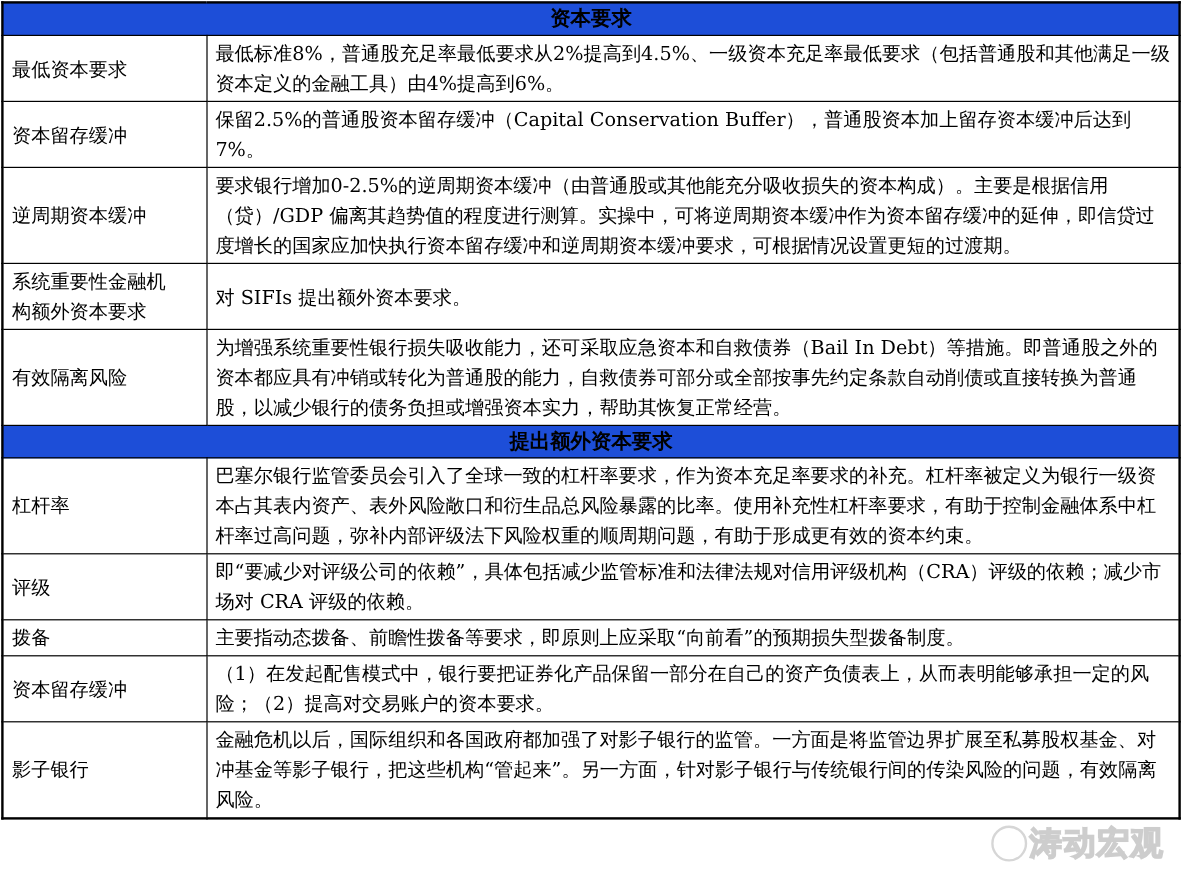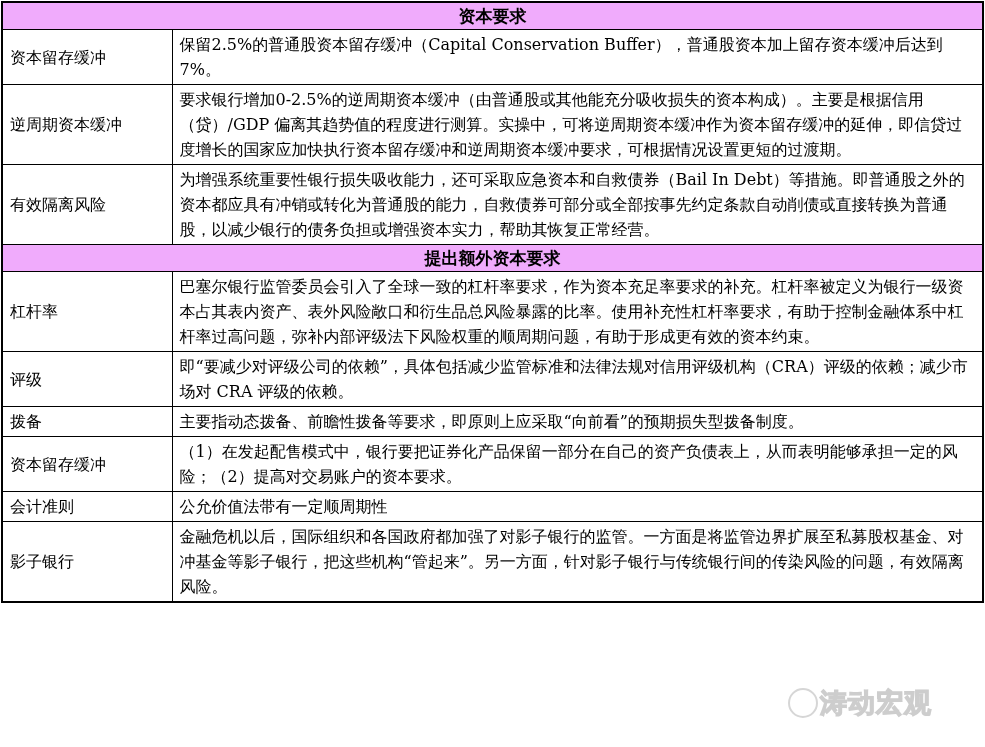--- a/index.html
+++ b/index.html
@@ -29,32 +29,32 @@
     line-height: 25px;
     padding: 2px 7px;
     vertical-align: middle;
     word-break: break-all;
   }
   td.label-cell {
     padding-right: 26px;
     vertical-align: middle;
   }
   tr.section-row td {
-    background: #f0abfc;
+    background: #1d4ed8;
     text-align: center;
     font-weight: bold;
     font-size: 17px;
     line-height: 22px;
     padding: 2px;
     word-break: keep-all;
   }
   
   .watermark {
     position: absolute;
-    left: 788px;
+    left: 826px;
     top: 684px;
     display: flex;
     align-items: center;
     gap: 2px;
     pointer-events: none;
     opacity: 0.75;
   }
   .wm-circle {
     width: 30px;
     height: 30px;
@@ -84,26 +84,34 @@
         <col class="c-label">
         <col>
       </colgroup>
     <tbody>
 
       <tr class="section-row">
         <td colspan="2">资本要求</td>
       </tr>
 
       <tr>
+        <td class="label-cell">最低资本要求</td>
+        <td class="content-cell">最低标准8%，普通股充足率最低要求从2%提高到4.5%、一级资本充足率最低要求（包括普通股和其他满足一级资本定义的金融工具）由4%提高到6%。</td>
+      </tr>
+      <tr>
         <td class="label-cell">资本留存缓冲</td>
         <td class="content-cell">保留2.5%的普通股资本留存缓冲（Capital Conservation Buffer），普通股资本加上留存资本缓冲后达到7%。</td>
       </tr>
       <tr>
         <td class="label-cell">逆周期资本缓冲</td>
         <td class="content-cell">要求银行增加0-2.5%的逆周期资本缓冲（由普通股或其他能充分吸收损失的资本构成）。主要是根据信用（贷）/GDP 偏离其趋势值的程度进行测算。实操中，可将逆周期资本缓冲作为资本留存缓冲的延伸，即信贷过度增长的国家应加快执行资本留存缓冲和逆周期资本缓冲要求，可根据情况设置更短的过渡期。</td>
+      </tr>
+      <tr>
+        <td class="label-cell">系统重要性金融机构额外资本要求</td>
+        <td class="content-cell">对 SIFIs 提出额外资本要求。</td>
       </tr>
       <tr>
         <td class="label-cell">有效隔离风险</td>
         <td class="content-cell">为增强系统重要性银行损失吸收能力，还可采取应急资本和自救债券（Bail In Debt）等措施。即普通股之外的资本都应具有冲销或转化为普通股的能力，自救债券可部分或全部按事先约定条款自动削债或直接转换为普通股，以减少银行的债务负担或增强资本实力，帮助其恢复正常经营。</td>
       </tr>
 
       <tr class="section-row">
         <td colspan="2">提出额外资本要求</td>
       </tr>
 
@@ -117,24 +125,20 @@
       </tr>
       <tr>
         <td class="label-cell">拨备</td>
         <td class="content-cell">主要指动态拨备、前瞻性拨备等要求，即原则上应采取“向前看”的预期损失型拨备制度。</td>
       </tr>
       <tr>
         <td class="label-cell">资本留存缓冲</td>
         <td class="content-cell">（1）在发起配售模式中，银行要把证券化产品保留一部分在自己的资产负债表上，从而表明能够承担一定的风险；（2）提高对交易账户的资本要求。</td>
       </tr>
       <tr>
-        <td class="label-cell">会计准则</td>
-        <td class="content-cell">公允价值法带有一定顺周期性</td>
-      </tr>
-      <tr>
         <td class="label-cell">影子银行</td>
         <td class="content-cell">金融危机以后，国际组织和各国政府都加强了对影子银行的监管。一方面是将监管边界扩展至私募股权基金、对冲基金等影子银行，把这些机构“管起来”。另一方面，针对影子银行与传统银行间的传染风险的问题，有效隔离风险。</td>
       </tr>
 
     </tbody>
   </table>
 
   <div class="watermark">
     <span class="wm-circle"></span>
     <span class="wm-text">涛动宏观</span>

